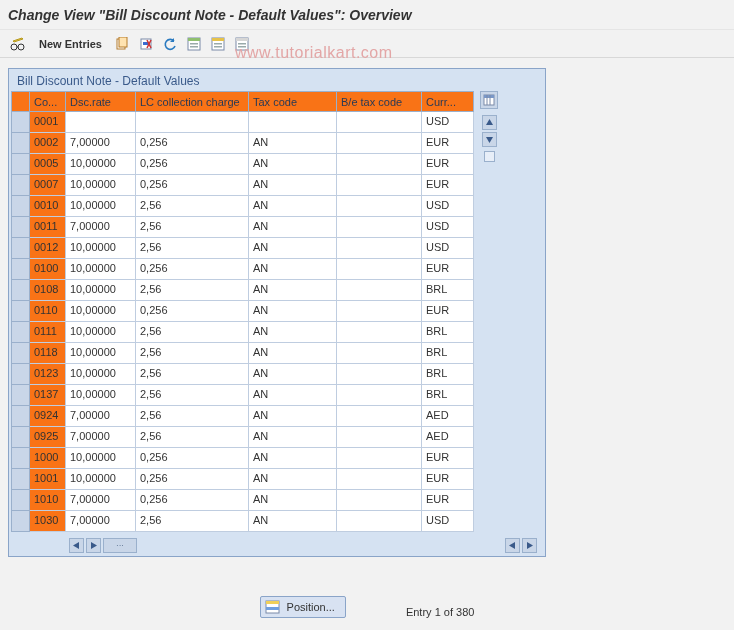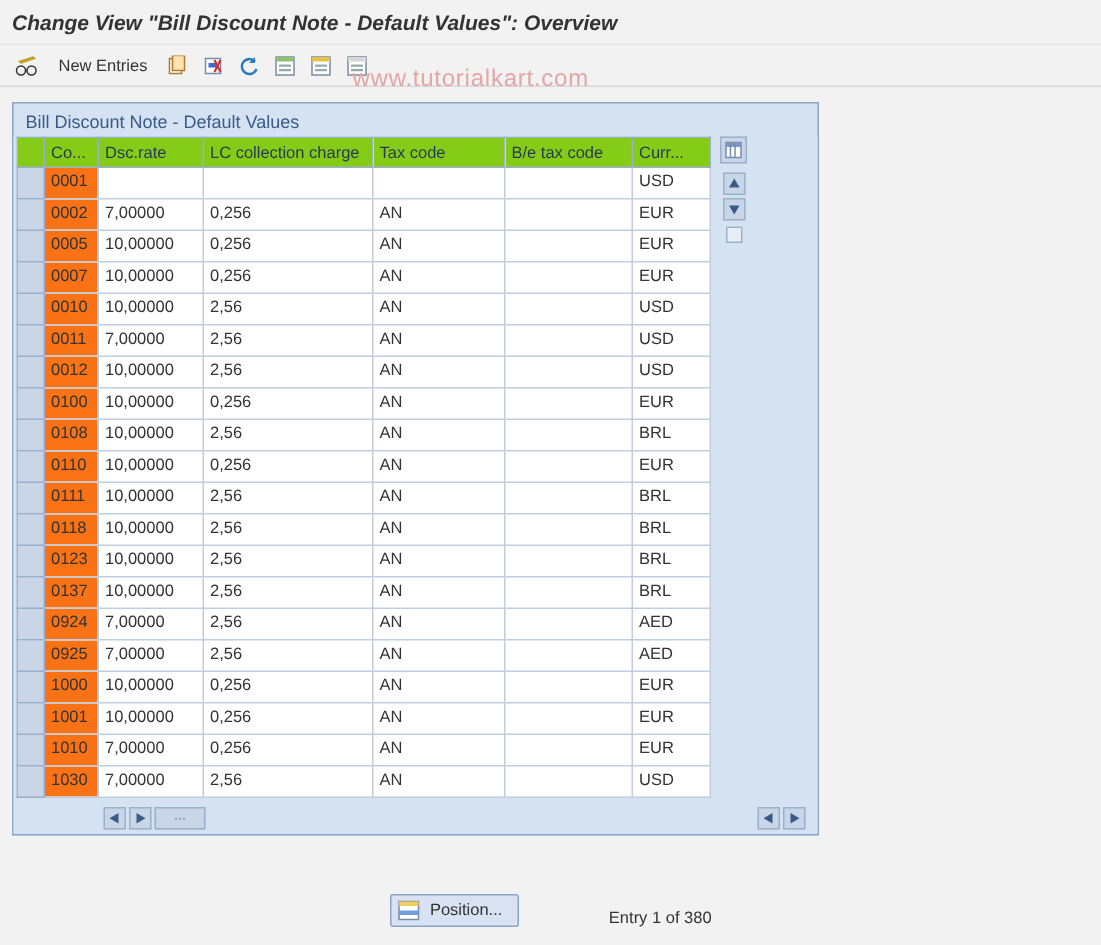--- a/index.html
+++ b/index.html
@@ -39,20 +39,21 @@
   .tb-btn {
     display: inline-flex;
     align-items: center;
     justify-content: center;
     height: 20px;
     min-width: 20px;
     padding: 0 3px;
     border: 1px solid transparent;
     border-radius: 2px;
     cursor: pointer;
+    font-weight: bold;
   }
   .tb-text-btn {
     padding: 0 6px;
     font-size: 11px;
     color: #333;
   }
   .watermark {
     position: absolute;
     top: 44px; left: 235px;
     font-size: 16px;
@@ -81,21 +82,21 @@
     display: flex;
     background: #d5e2f2;
     padding: 0 2px 4px 2px;
   }
   .grid {
     border-collapse: collapse;
     background: #fff;
     table-layout: fixed;
   }
   .grid th {
-    background: #84cc16;
+    background: #f97316;
     border: 1px solid #9ab0cc;
     font-weight: normal;
     text-align: left;
     padding: 3px 4px;
     height: 20px;
     color: #2a3a55;
     font-size: 11px;
     overflow: hidden; white-space: nowrap; text-overflow: ellipsis;
   }
   .grid td {

